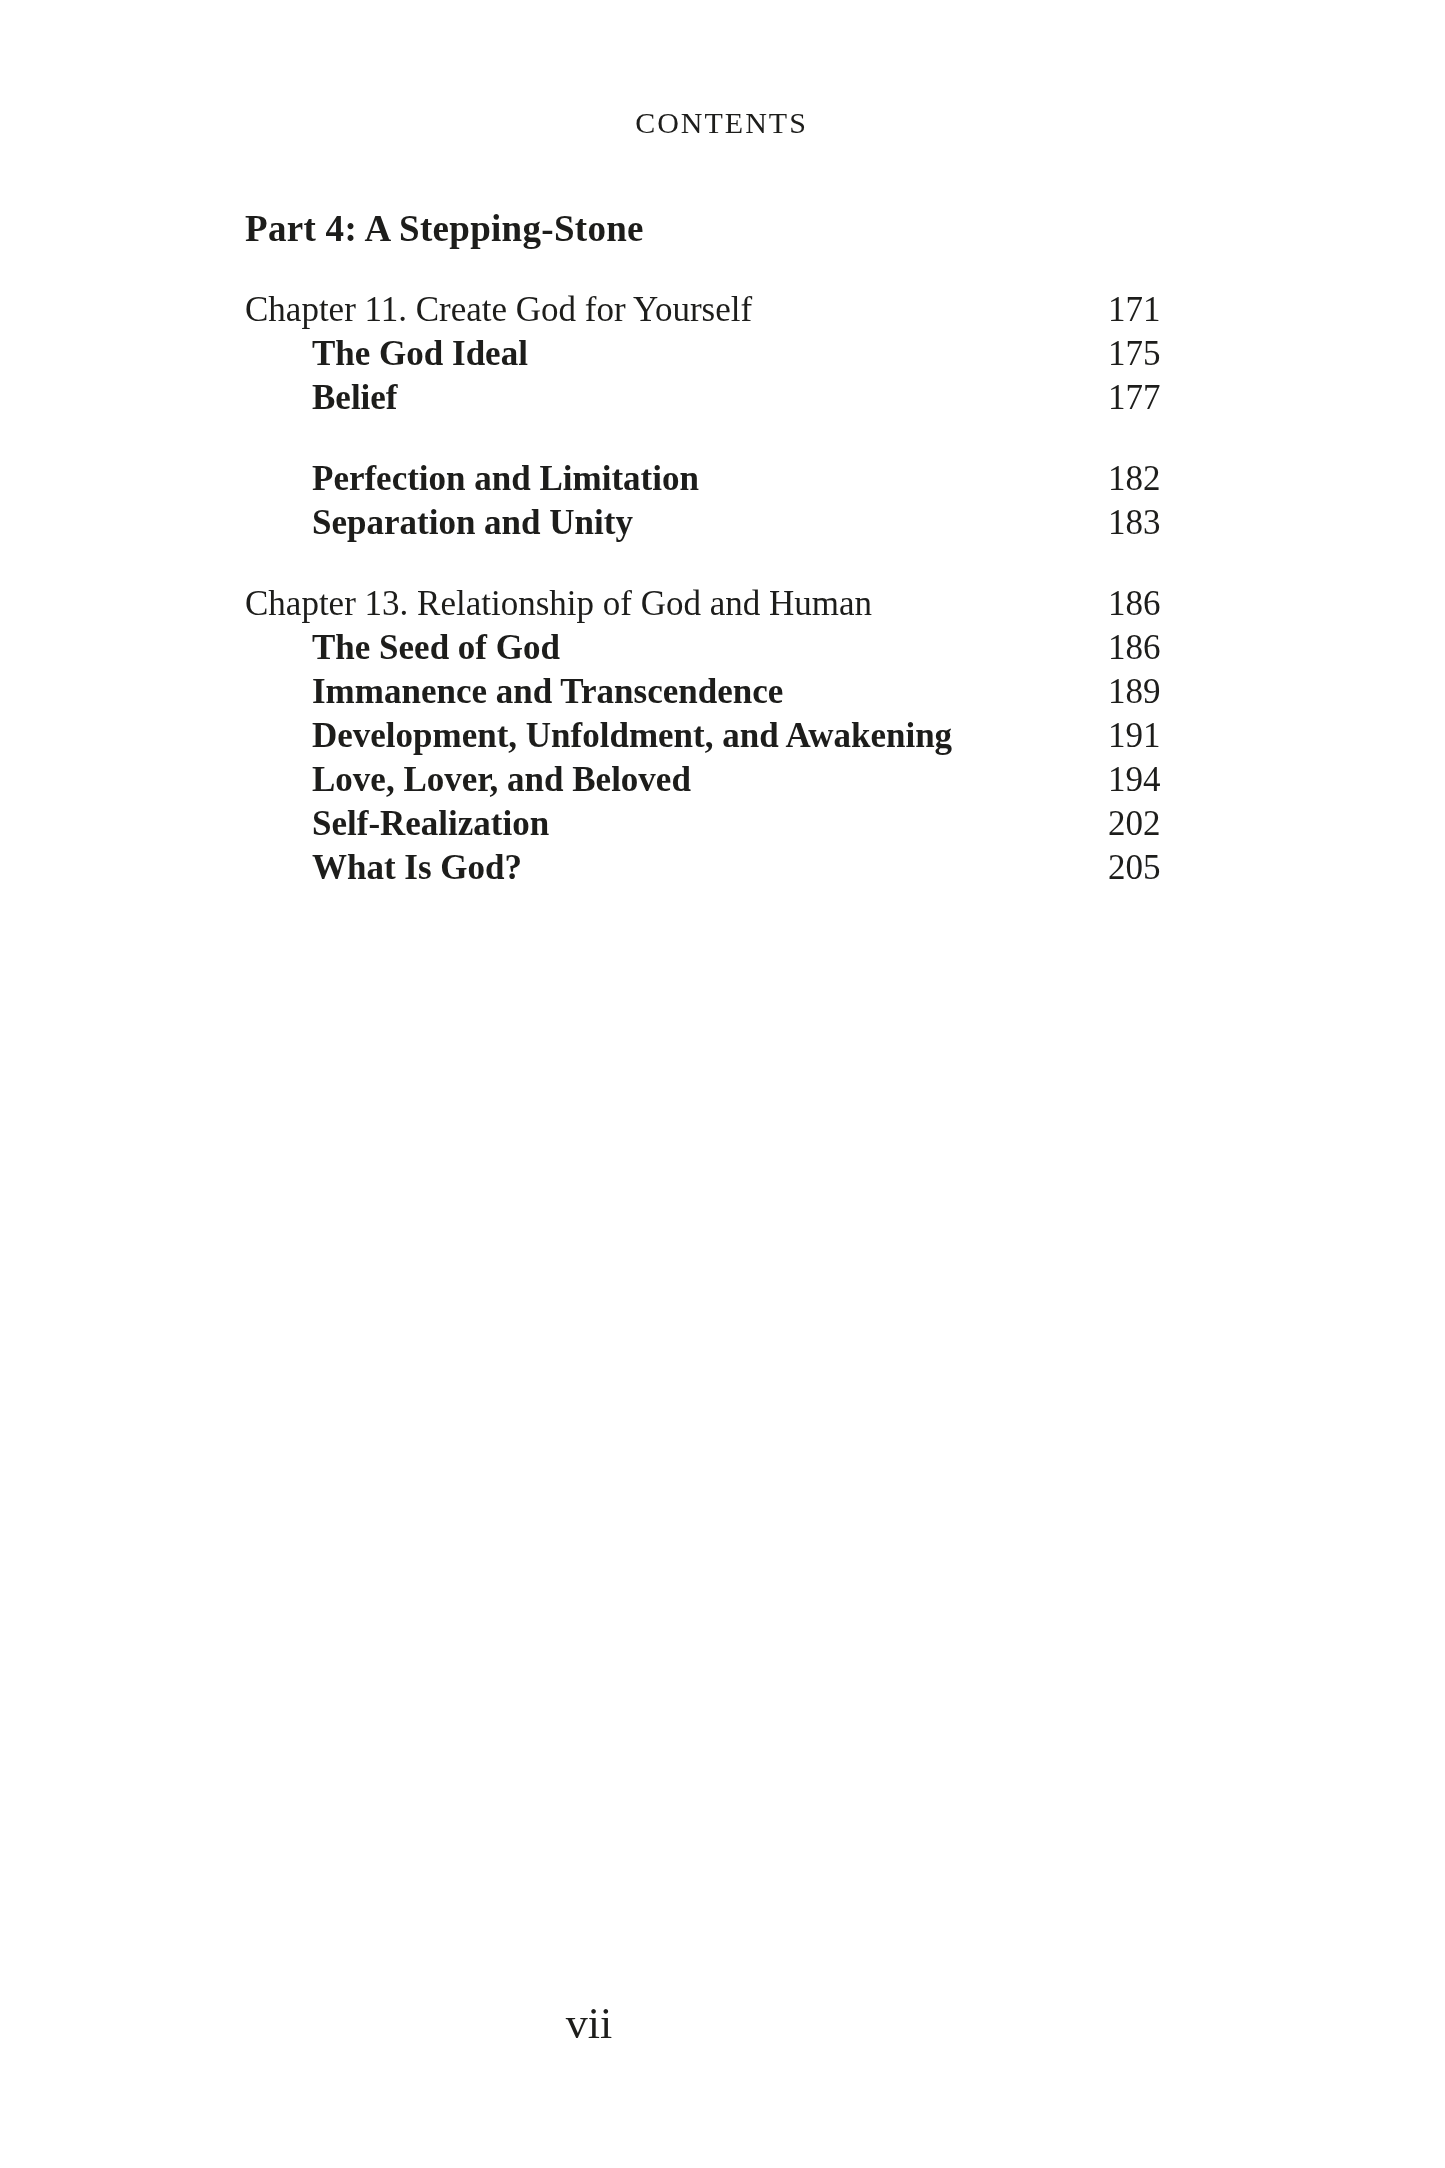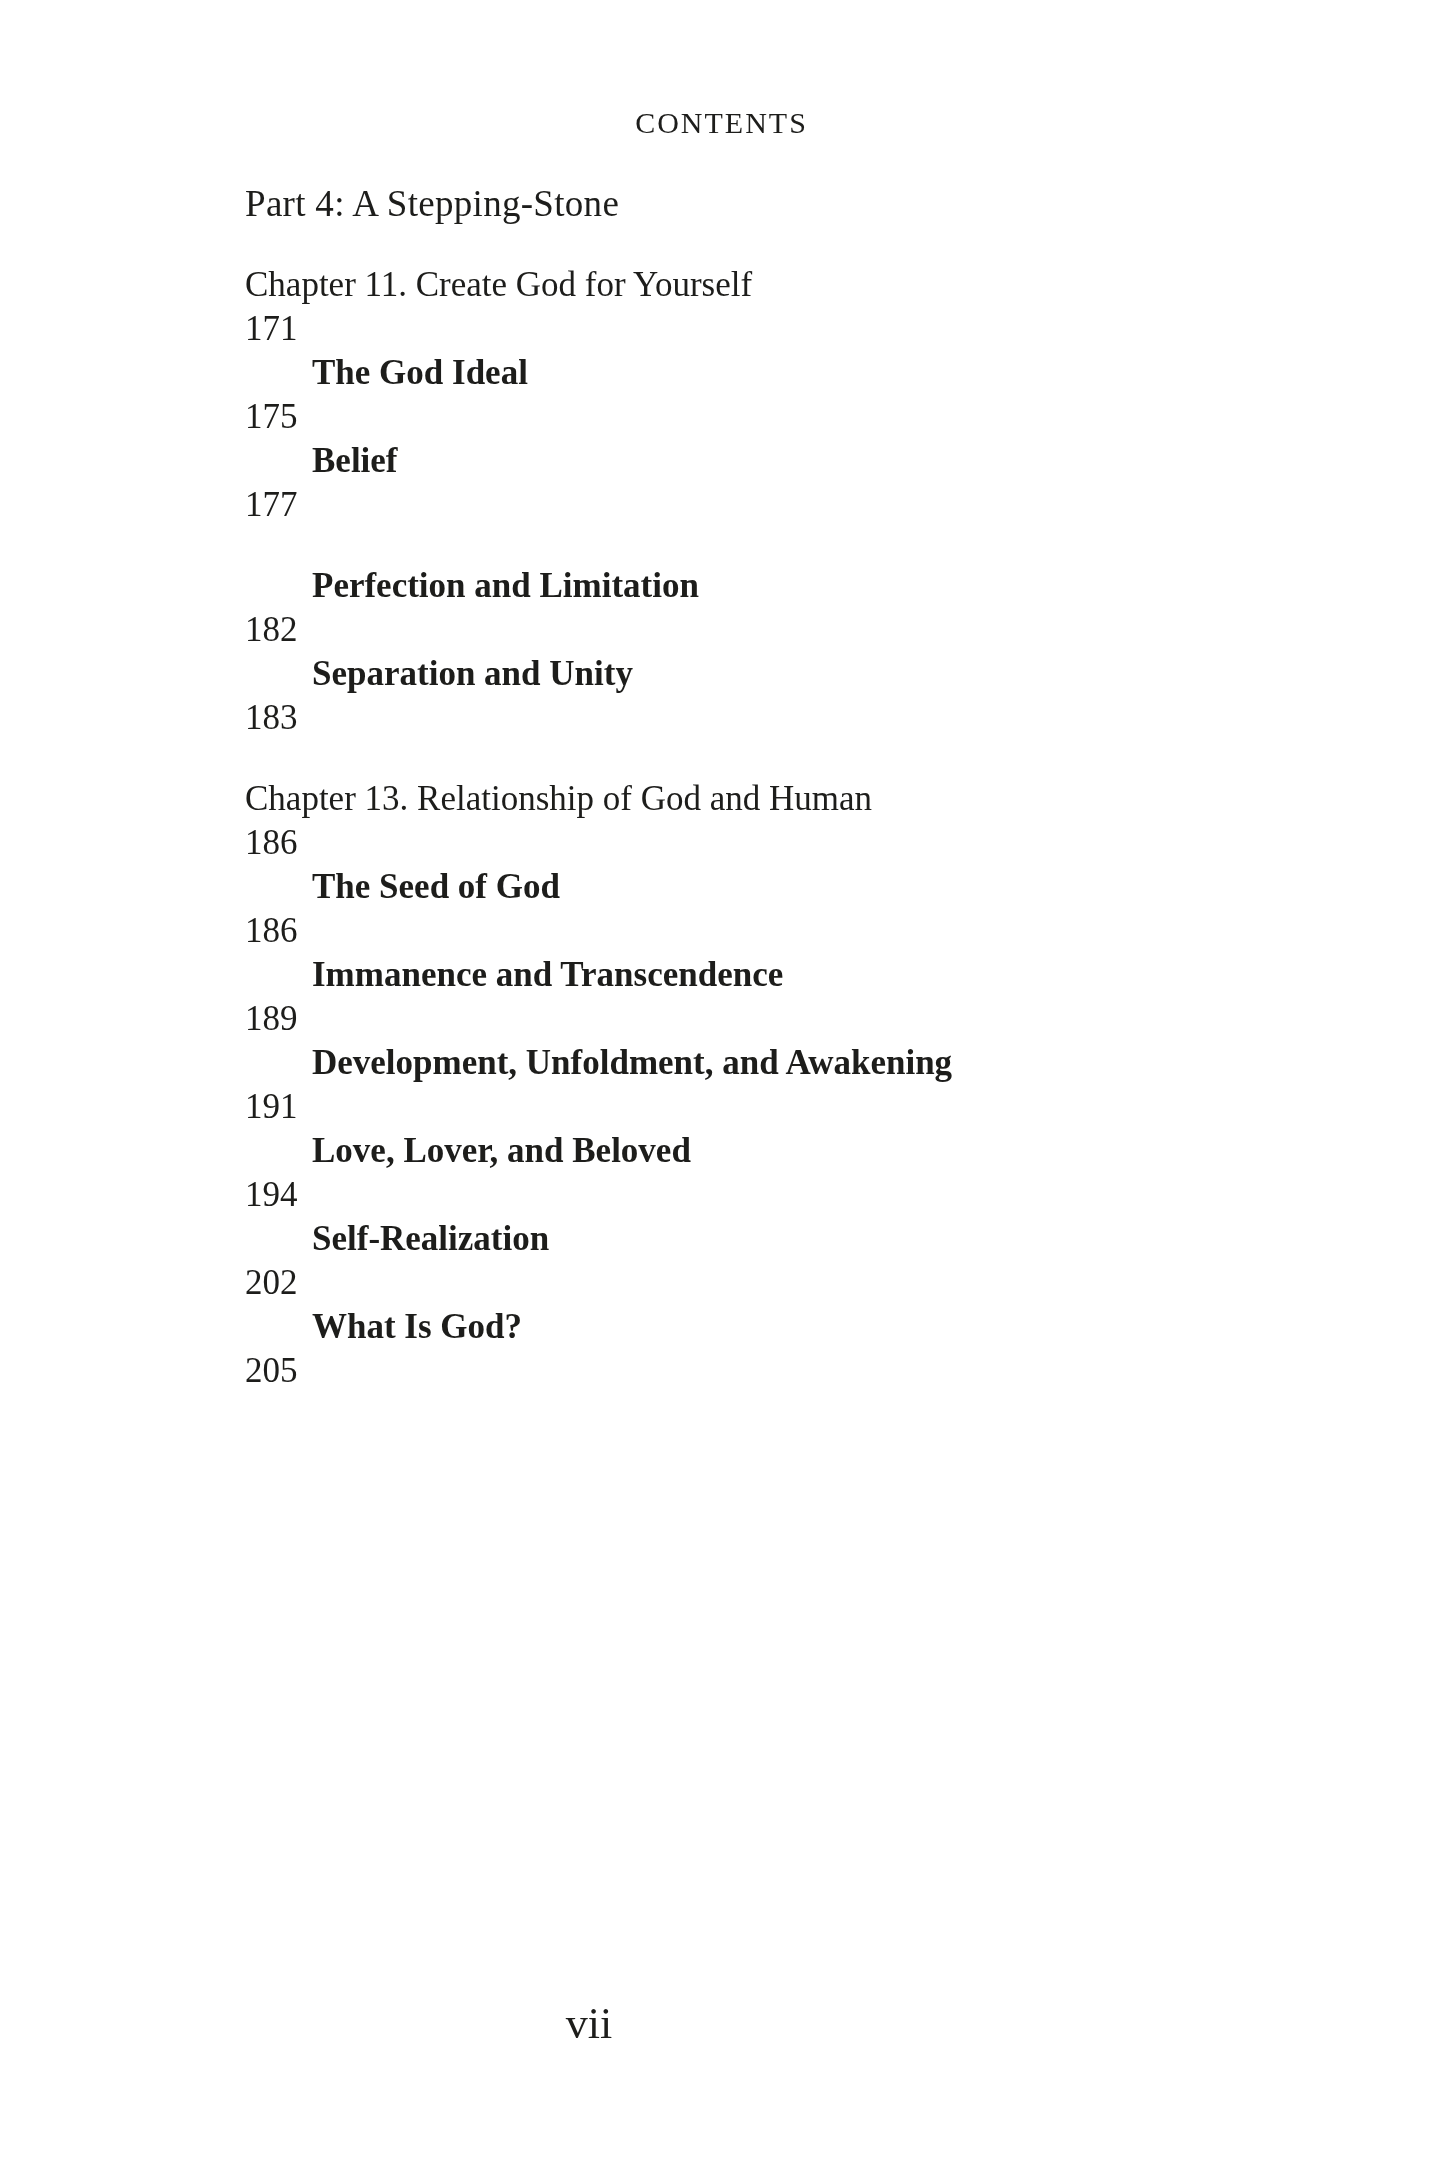--- a/index.html
+++ b/index.html
@@ -24,34 +24,33 @@
   }
   .contents-header {
     margin-top: 108px;
     text-align: center;
     font-size: 30px;
     line-height: 30px;
     letter-spacing: 2px;
   }
   .part-heading {
     font-size: 37px;
-    font-weight: 400;
+    font-weight: 700;
     letter-spacing: 0.3px;
-    margin: 44px 0 0 0;
+    margin: 69px 0 0 0;
     line-height: 44px;
   }
   .chapter-block {
     margin-top: 37px;
   }
   .toc-row {
     display: flex;
     align-items: baseline;
     font-size: 35px;
     line-height: 44px;
-    flex-direction: column;
   }
   .toc-row .title {
     flex: 1 1 auto;
     white-space: nowrap;
   }
   .section-row .title {
     padding-left: 67px;
     font-weight: bold;
   }
   .toc-row .pagenum {

